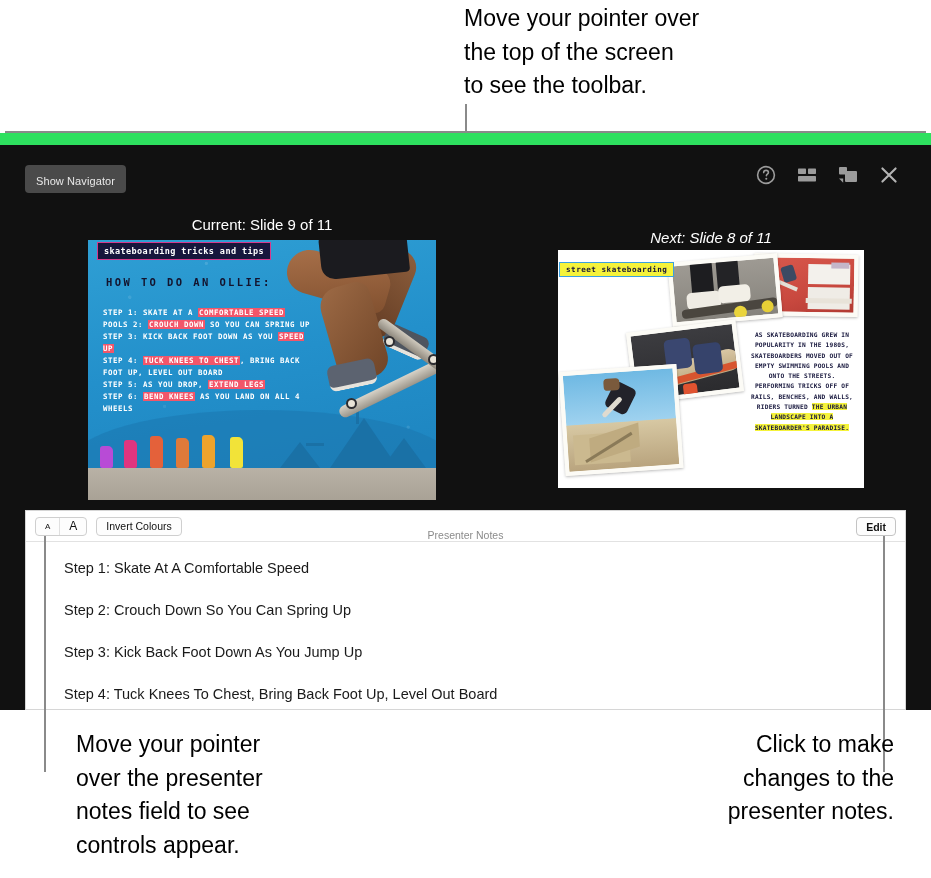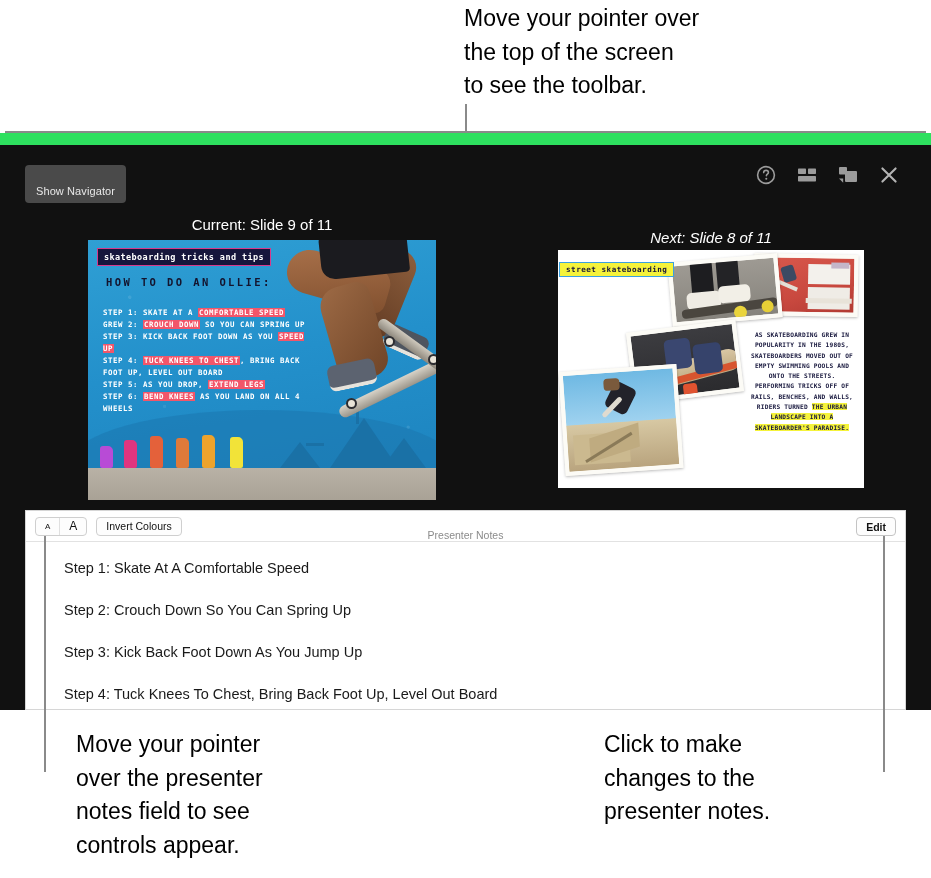--- a/index.html
+++ b/index.html
@@ -14,42 +14,42 @@
   
   .callout {
     position: absolute;
     font-size: 23px;
     line-height: 1.46;
     color: #000;
     white-space: pre-line;
   }
   #callout-top    { left: 464px; top: 2px;  width: 400px; text-align: left; }
   #callout-bottom-left  { left: 76px;  top: 728px; width: 330px; text-align: left; }
-  #callout-bottom-right { left: 604px; top: 728px; width: 290px; text-align: left; }
+  #callout-bottom-right { left: 604px; top: 728px; width: 290px; text-align: right; }
 
   
   .rule { position: absolute; background: #8a8a8a; }
   #stem-top      { left: 465px; top: 104px; width: 2px;  height: 28px; }
   #bracket-top   { left: 5px;   top: 131px; width: 921px; height: 2px; }
   #bracket-left-tick  { left: 5px;   top: 131px; width: 2px; height: 14px; }
   #bracket-right-tick { left: 924px; top: 131px; width: 2px; height: 14px; }
   #leader-bottom-left  { left: 44px;  top: 536px; width: 2px; height: 236px; }
   #leader-bottom-right { left: 883px; top: 536px; width: 2px; height: 236px; }
 
   
   #display {
     position: absolute; left: 0; top: 133px; width: 931px; height: 577px;
     background: #111111;
   }
   #greenbar { position: absolute; left: 0; top: 0; width: 931px; height: 12px; background: #2ee05f; }
 
   #show-navigator {
     position: absolute; left: 25px; top: 32px;
     background: #4a4a4a; color: #e8e8e8;
-    font-size: 11px; padding: 20px 11px 6px; border-radius: 4px;
+    font-size: 11px; padding: 10px 11px 6px; border-radius: 4px;
     letter-spacing: .1px;
   }
 
   #timer {
     position: absolute; left: 0; top: 18px; width: 931px;
     text-align: center; color: #f2efe2;
     font-size: 44px; font-weight: 300; letter-spacing: 1px;
   }
 
   #toolbar-icons {
@@ -84,21 +84,21 @@
   .s7-ground {
     position: absolute; left: 0; bottom: 0; width: 100%; height: 32px;
     background: linear-gradient(#b9b2a6, #a9a296);
   }
   .s7-wave {
     position: absolute; left: -5%; bottom: 32px; width: 110%; height: 58px;
     background: #1b76ae; opacity: .55;
     border-radius: 50% 50% 0 0 / 90% 90% 0 0;
   }
   .s7-title {
-    position: absolute; left: 9px; top: 8px;
+    position: absolute; left: 9px; top: 2px;
     background: #16163c; color: #ffffff;
     font-family: "DejaVu Sans Mono", monospace;
     font-size: 8.5px; font-weight: bold; letter-spacing: .4px;
     padding: 2.5px 6px 3px; border: 1px solid #d63a8c;
   }
   .s7-head {
     position: absolute; left: 18px; top: 36px;
     color: #14142e; font-family: "DejaVu Sans Mono", monospace;
     font-size: 10.5px; font-weight: bold; letter-spacing: 2.4px;
   }
@@ -307,21 +307,21 @@
         <div class="sk-board2"></div>
         <div class="sk-wheel" style="left:104px;top:166px;"></div>
         <div class="sk-wheel" style="left:186px;top:122px;"></div>
         <div class="sk-wheel" style="left:142px;top:104px;"></div>
       </div>
 
       <div class="s7-title">skateboarding tricks and tips</div>
       <div class="s7-head">HOW TO DO AN OLLIE:</div>
       <div class="s7-steps" id="s7-steps">
           <div><span>STEP 1: </span><span>SKATE AT A </span><span class="hl">COMFORTABLE SPEED</span></div>
-          <div><span>GREW 2: </span><span class="hl">CROUCH DOWN</span><span> SO YOU CAN SPRING UP</span></div>
+          <div><span>POOLS 2: </span><span class="hl">CROUCH DOWN</span><span> SO YOU CAN SPRING UP</span></div>
           <div><span>STEP 3: </span><span>KICK BACK FOOT DOWN AS YOU </span><span class="hl">SPEED UP</span></div>
           <div><span>STEP 4: </span><span class="hl">TUCK KNEES TO CHEST</span><span>, BRING BACK FOOT UP, LEVEL OUT BOARD</span></div>
           <div><span>STEP 5: </span><span>AS YOU DROP, </span><span class="hl">EXTEND LEGS</span></div>
           <div><span>STEP 6: </span><span class="hl">BEND KNEES</span><span> AS YOU LAND ON ALL 4 WHEELS</span></div>
         </div>
     </div>
 
     <div class="thumb" id="thumb-next">
       <div class="s8-bg"></div>
 

